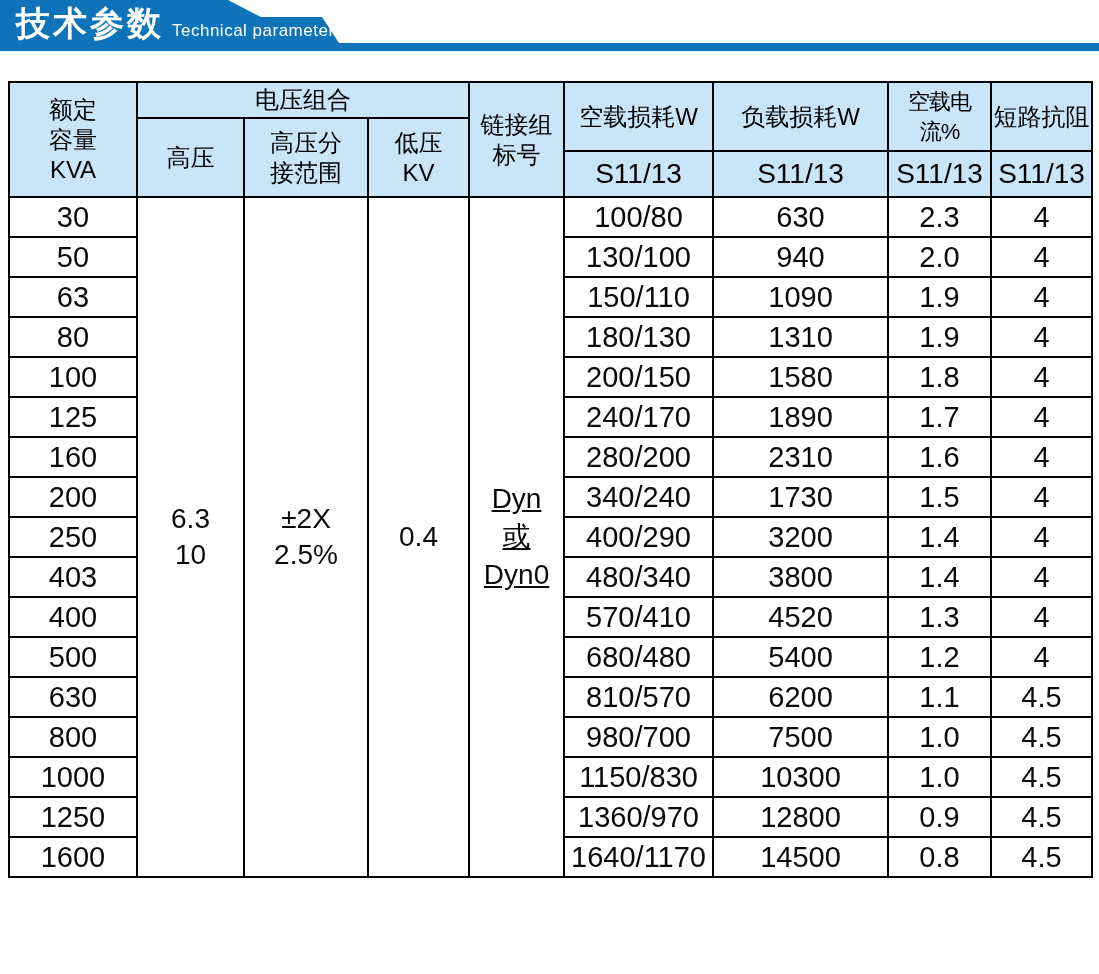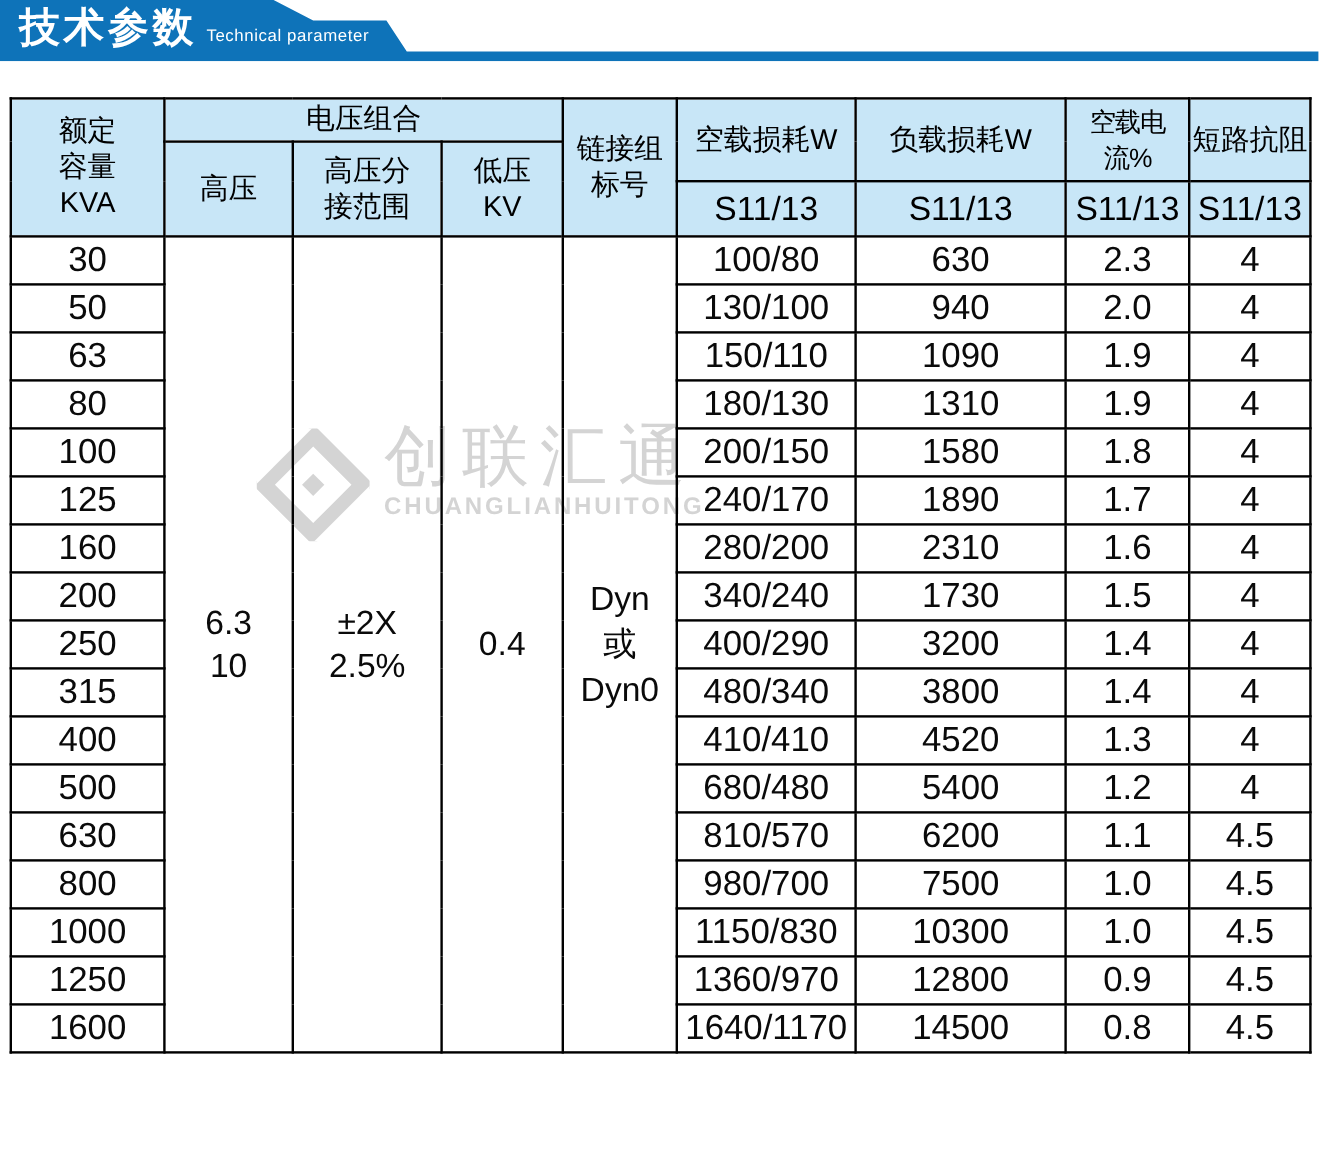--- a/index.html
+++ b/index.html
@@ -18,21 +18,21 @@
     position:absolute;inset:0;
     background:#0e73b9;
     clip-path:polygon(0 0,228px 0,261px 17px,322px 17px,339px 43px,1099px 43px,1099px 51px,0 51px);
   }
   .banner-cn{
     position:absolute;left:16px;top:3px;
     font-size:34px;font-weight:bold;color:#fff;letter-spacing:3px;line-height:40px;
   }
   .banner-en{
     position:absolute;left:172px;top:21px;
-    font-size:14px;color:#fff;letter-spacing:0.5px;
+    font-size:17px;color:#fff;letter-spacing:0.5px;
   }
 
   
   .page-title{
     margin:25px 0 0 6px;
     font-size:26px;font-weight:400;
     color:#1b82c5;
     line-height:34px;
   }
 
@@ -53,21 +53,21 @@
     font-weight:400;font-size:24px;line-height:30px;color:#000;
   }
   th.tight{font-size:22px;letter-spacing:-1px;}
   tr.hr1{height:36px;}
   tr.hr2{height:33px;}
   tr.hr3{height:46px;}
   th.sub{font-size:28px;margin-top:36px;}
   tbody tr{height:40px;padding-left:44px;}
   tbody td{font-size:29px;color:#0a0a0a;background:transparent;}
   td.mergecell{font-size:28px;line-height:36px;}
-  td.vector{line-height:38px;}
+  td.vector{line-height:38px;text-decoration:underline;}
 
   
   .watermark{
     position:absolute;left:206px;top:268px;z-index:0;
     display:flex;align-items:flex-start;gap:12px;
     pointer-events:none;
   }
   .wm-logo{width:94px;height:94px;margin-top:8px;}
   .wm-text{display:flex;flex-direction:column;align-items:flex-start;}
   .wm-cn{
@@ -84,34 +84,20 @@
 
   <div class="banner">
     <div class="banner-bg"></div>
     <span class="banner-cn">技术参数</span>
     <span class="banner-en">Technical parameter</span>
   </div>
 
 
   <div class="table-wrap">
 
-    <div class="watermark">
-      <svg class="wm-logo" viewBox="0 0 100 100" aria-hidden="true">
-        <g transform="rotate(45 50 50)">
-          <rect x="19" y="19" width="62" height="62" fill="none" stroke="#d4d4d4" stroke-width="14"></rect>
-          <rect x="43" y="43" width="14" height="14" fill="#d4d4d4"></rect>
-        </g>
-        <line x1="-6" y1="50" x2="50" y2="-6" stroke="#ffffff" stroke-width="7"></line>
-        <line x1="50" y1="106" x2="106" y2="50" stroke="#ffffff" stroke-width="7"></line>
-      </svg>
-      <div class="wm-text">
-        <div class="wm-cn">创联汇通</div>
-        <div class="wm-en">CHUANGLIANHUITONG</div>
-      </div>
-    </div>
 
     <table class="params">
       <colgroup>
         <col style="width:128px">
           <col style="width:107px">
           <col style="width:124px">
         <col style="width:101px">
           <col style="width:95px">
           <col style="width:149px">
         <col style="width:175px">
@@ -225,29 +211,29 @@
             <td>4</td>
           </tr>
           <tr>
             <td>250</td>
             <td>400/290</td>
             <td>3200</td>
             <td>1.4</td>
             <td>4</td>
           </tr>
           <tr>
-            <td>315</td>
+            <td>403</td>
             <td>480/340</td>
             <td>3800</td>
             <td>1.4</td>
             <td>4</td>
           </tr>
           <tr>
             <td>400</td>
-            <td>410/410</td>
+            <td>570/410</td>
             <td>4520</td>
             <td>1.3</td>
             <td>4</td>
           </tr>
           <tr>
             <td>500</td>
             <td>680/480</td>
             <td>5400</td>
             <td>1.2</td>
             <td>4</td>

